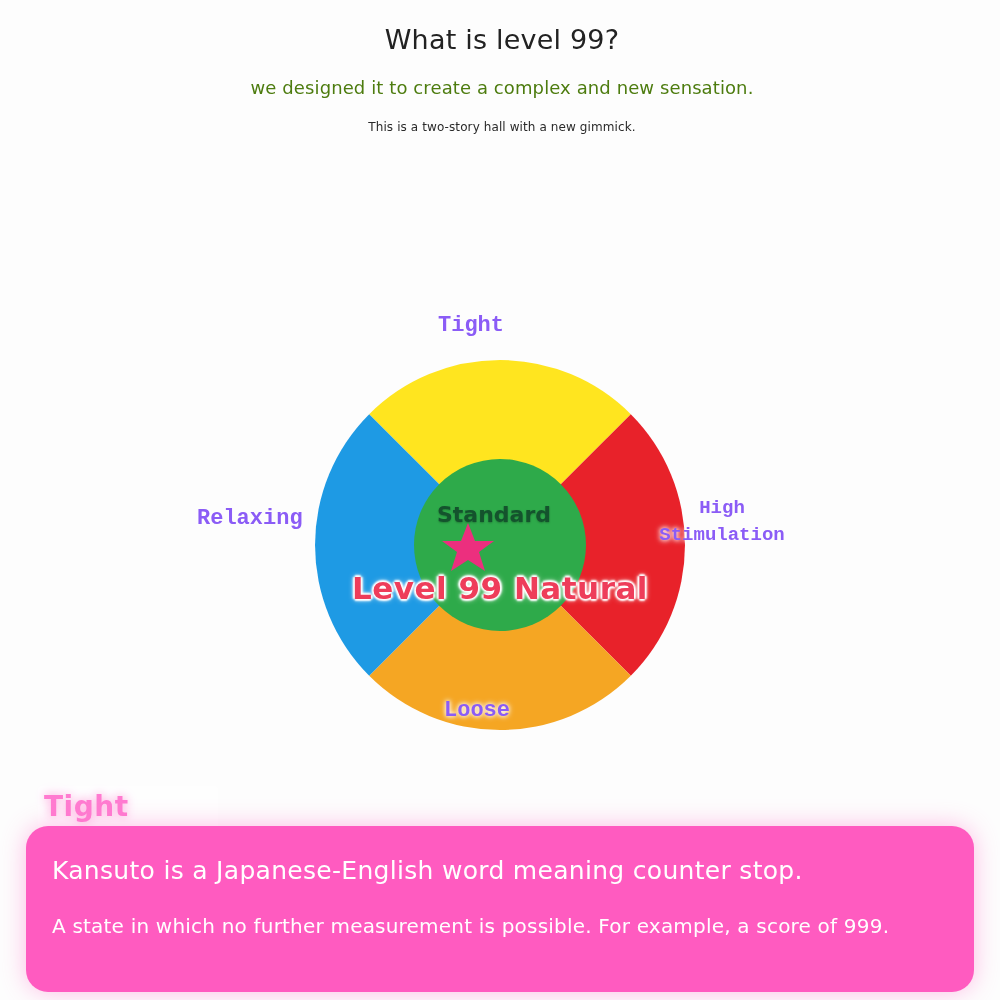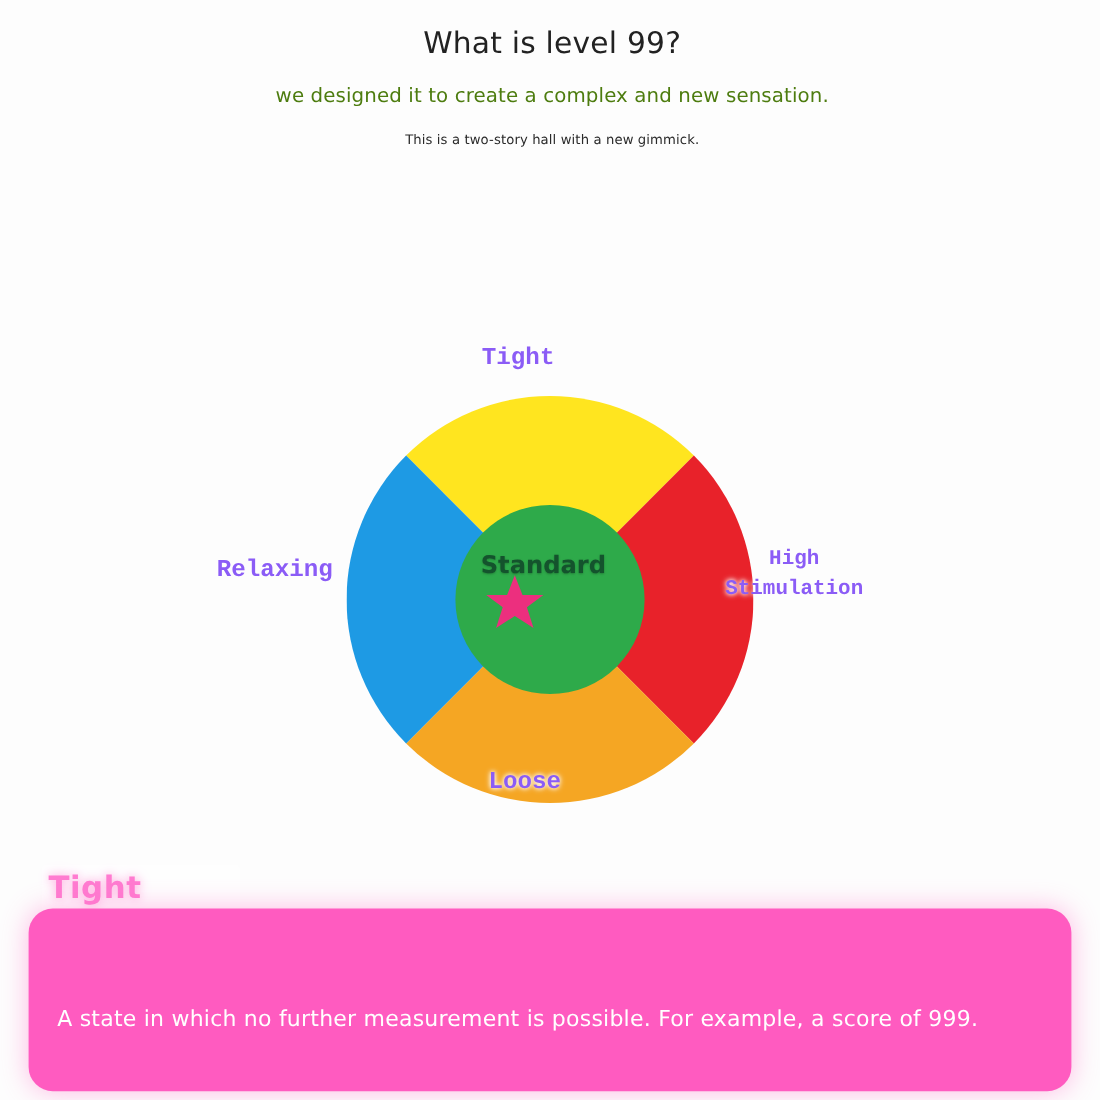--- a/index.html
+++ b/index.html
@@ -225,22 +225,24 @@
 
     <svg class="star" viewBox="0 0 56 56">
       <path d="M28 3 L35 21 L54 21 L39 32 L45 51 L28 40 L11 51 L17 32 L2 21 L21 21 Z" fill="#ec2f7e"></path>
     </svg>
 
     <div class="axis-label label-tight">Tight</div>
     <div class="axis-label label-relaxing">Relaxing</div>
     <div class="axis-label label-high">High Stimulation</div>
     <div class="axis-label label-loose">Loose</div>
 
+    <div class="level-caption">Level 99 Natural</div>
   </div>
 
   <div class="trivia-tag-bg"></div>
   <div class="trivia-tag">Tight</div>
 
   <div class="trivia-box">
+    <div class="trivia-line-1">Kansuto is a Japanese-English word meaning counter stop.</div>
     <div class="trivia-line-2">A state in which no further measurement is possible. For example, a score of 999.</div>
   </div>
 
 </div>
 
 </body></html>

